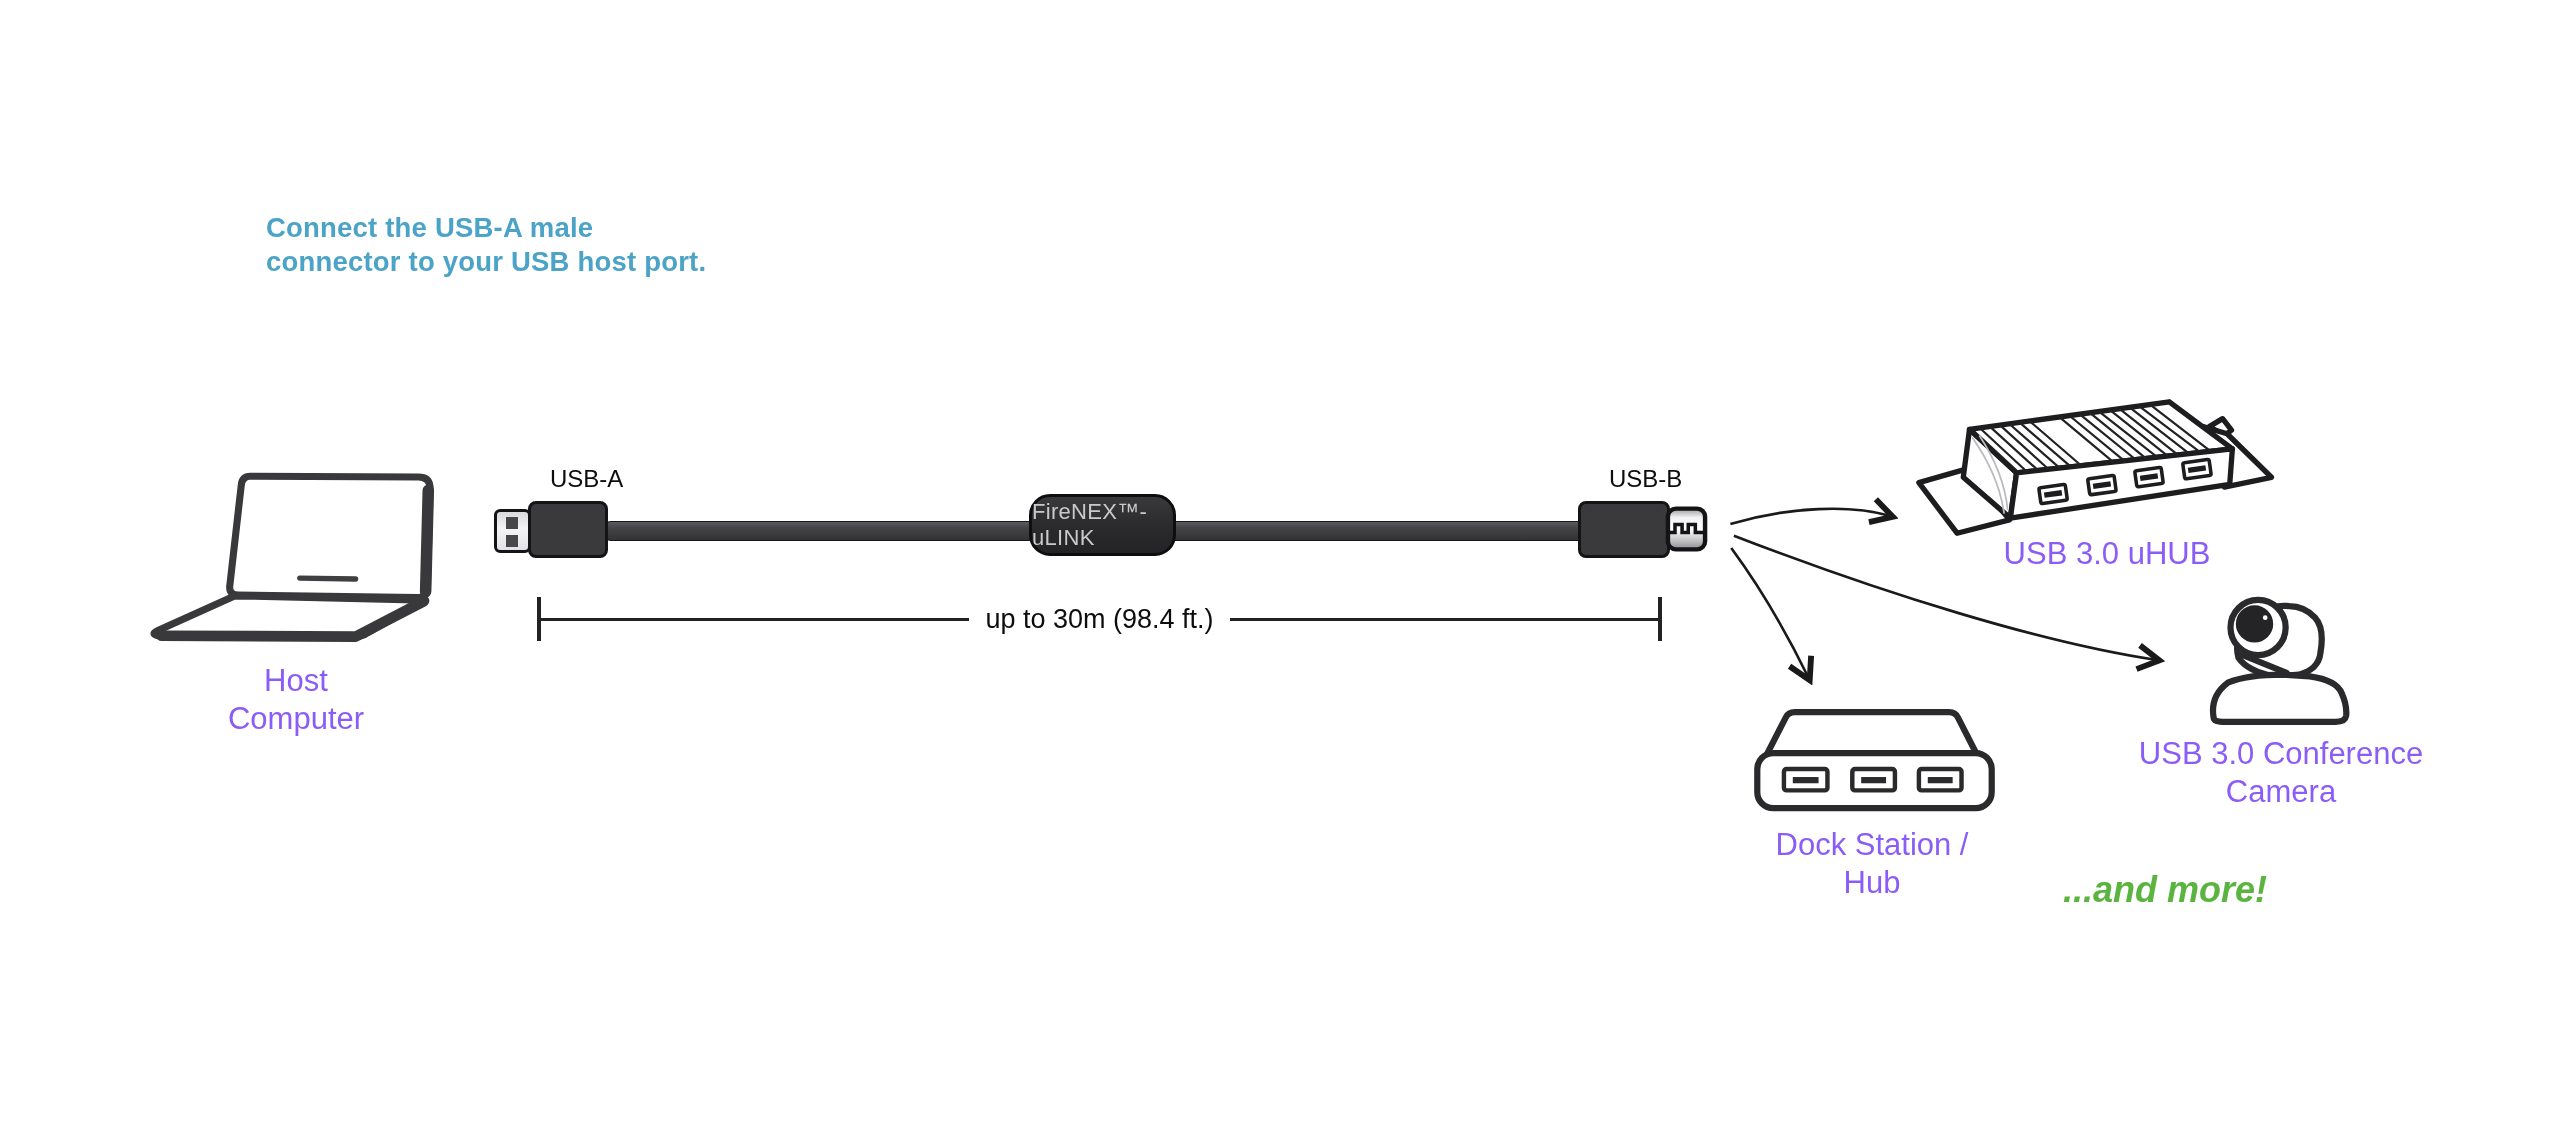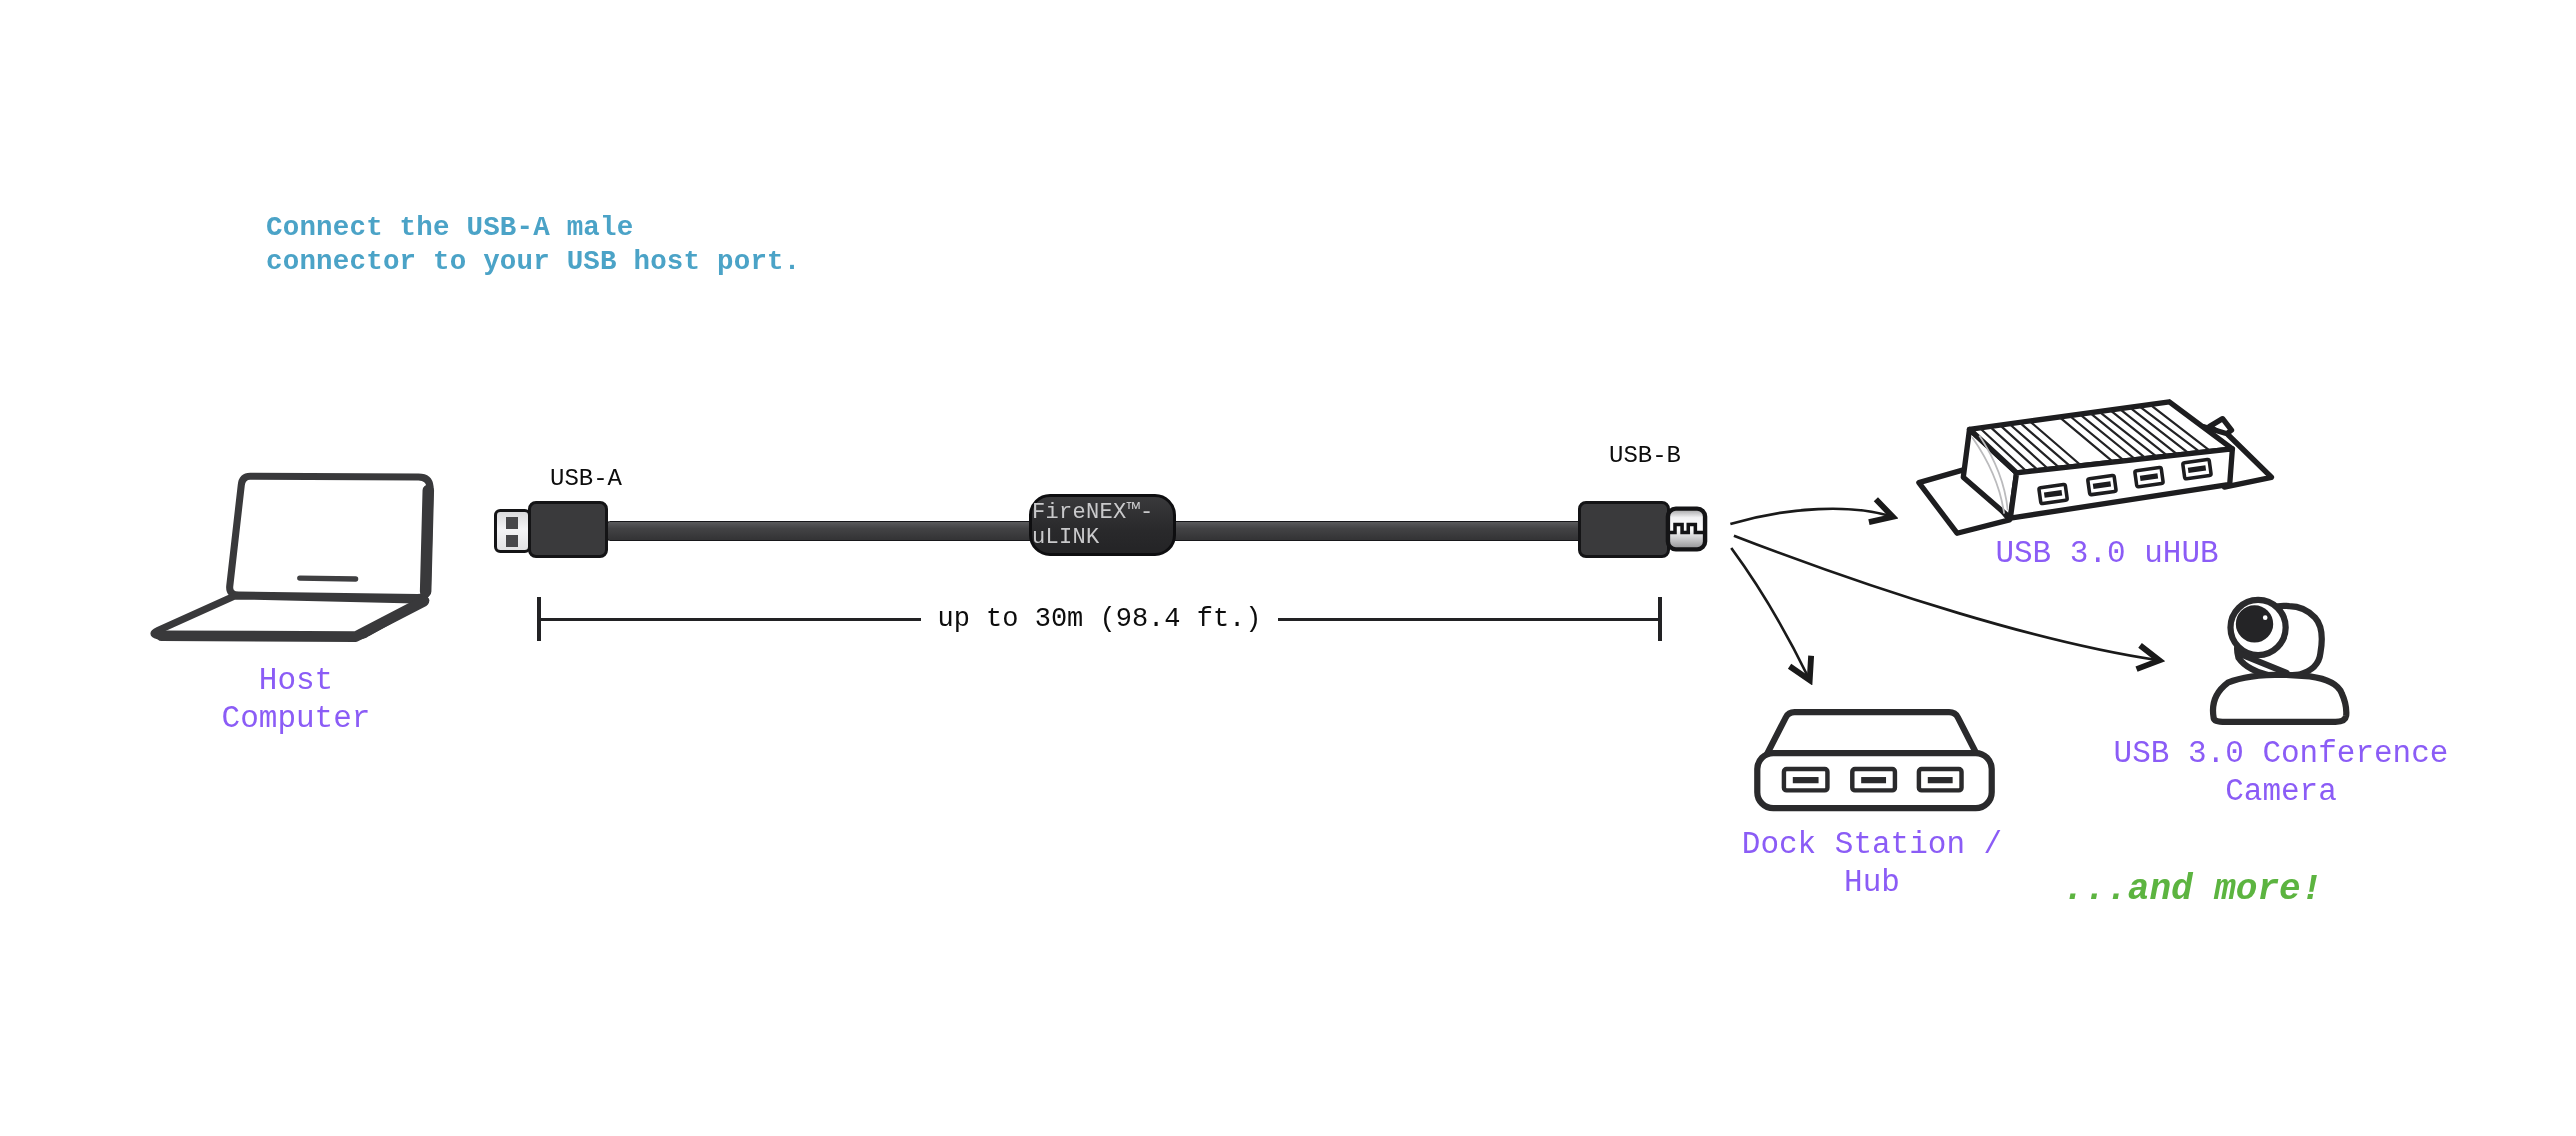--- a/index.html
+++ b/index.html
@@ -1,18 +1,18 @@
 <!DOCTYPE html>
 <html style="font-size:14px"><head>
 <meta charset="utf-8">
 <style>
   html,body{margin:0;padding:0;background:#ffffff;}
   .canvas{
     position:relative;width:2576px;height:914px;background:#ffffff;overflow:hidden;
-    font-family:Liberation Mono, monospace;color:#111;
+    font-family:Liberation Sans, sans-serif;color:#111;
   }
   .abs{position:absolute;}
   
   .note{font-size:27.5px;font-weight:700;line-height:34px;color:#4BA3C7;letter-spacing:0.2px;}
   
   .dev-label{font-size:31px;line-height:38px;color:#8b5cf6;text-align:center;transform:translateX(-50%);white-space:nowrap;}
   
   .conn-label{font-size:24px;font-weight:500;color:#0d0d0d;white-space:nowrap;}
   
   .cable-line{
@@ -73,21 +73,21 @@
 
       <path d="M 182 131 L 245 132" stroke-width="6" fill="none" stroke="#3f3f41"></path>
     </g>
   </svg>
   <div class="abs dev-label" style="left:296px;top:662px;">
     <div>Host</div>
     <div>Computer</div>
   </div>
 
   <div class="abs conn-label" style="left:534px;top:465px;margin-left:16px;">USB-A</div>
-  <div class="abs conn-label" style="left:1609px;top:442px;">USB-B</div>
+  <div class="abs conn-label" style="left:1609px;top:465px;">USB-B</div>
 
   <div class="cable-line"></div>
 
   <div class="usb-a-tip">
     <div class="pin p1"></div>
     <div class="pin p2"></div>
   </div>
   <div class="usb-conn-body" style="left:528px;top:501px;width:80px;height:57px;"></div>
 
   <div class="repeater">

